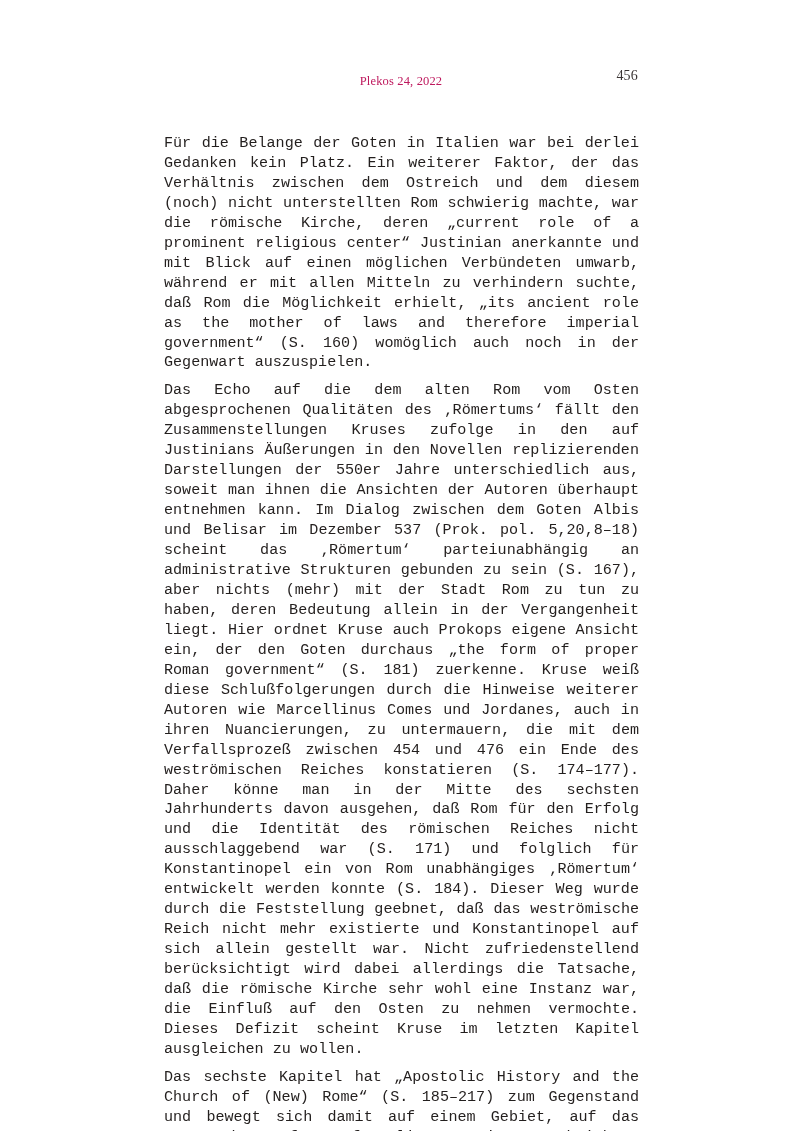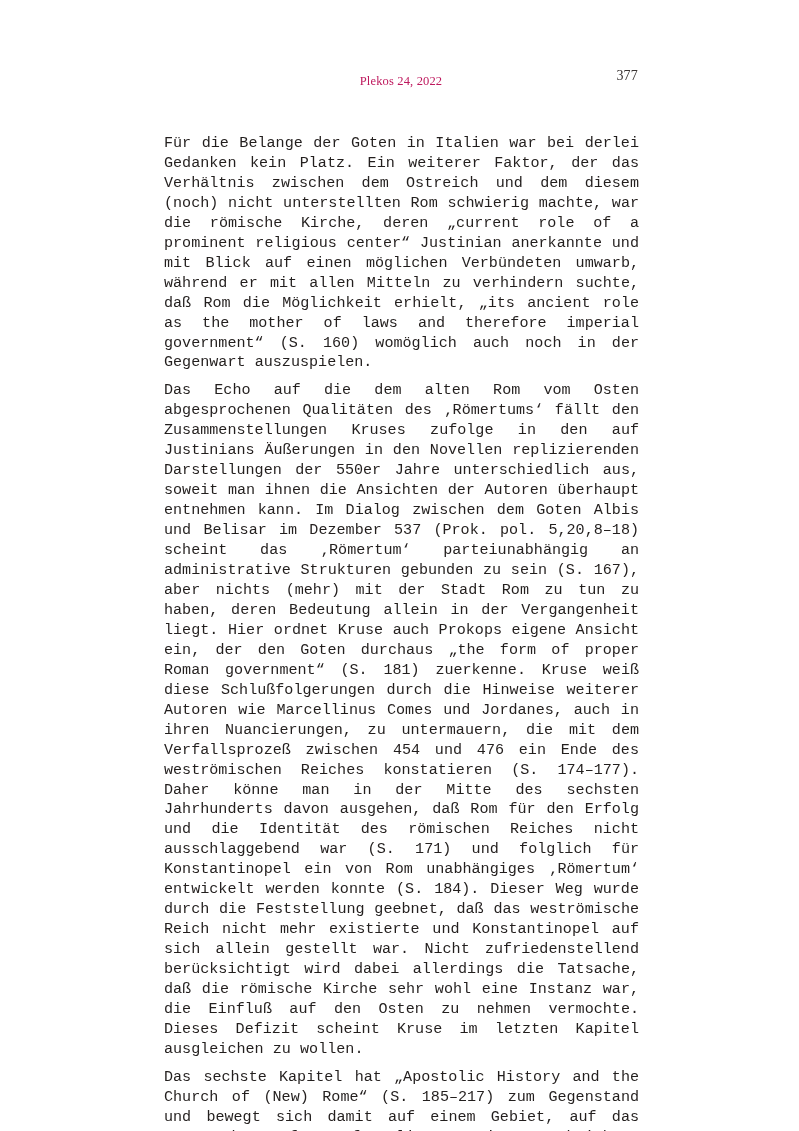--- a/index.html
+++ b/index.html
@@ -76,21 +76,21 @@
     margin-bottom: 12px;
   }
 </style>
 </head>
 <body>
 
 <div class="page">
 
   <div class="page-header">
     <div class="running-head">Plekos 24, 2022</div>
-    <div class="folio">377</div>
+    <div class="folio">456</div>
   </div>
 
   <div class="textblock">
     <p class="para">Für die Belange der Goten in Italien war bei derlei Gedanken kein Platz. Ein weiterer Faktor, der das Verhältnis zwischen dem Ostreich und dem diesem (noch) nicht unterstellten Rom schwierig machte, war die römische Kirche, deren „current role of a prominent religious center“ Justinian anerkannte und mit Blick auf einen möglichen Verbündeten umwarb, während er mit allen Mitteln zu verhindern suchte, daß Rom die Möglichkeit erhielt, „its ancient role as the mother of laws and therefore imperial government“ (S. 160) womöglich auch noch in der Gegenwart auszuspielen.</p>
     <p class="para">Das Echo auf die dem alten Rom vom Osten abgesprochenen Qualitäten des ‚Römertums‘ fällt den Zusammenstellungen Kruses zufolge in den auf Justinians Äußerungen in den Novellen replizierenden Darstellungen der 550er Jahre unterschiedlich aus, soweit man ihnen die Ansichten der Autoren überhaupt entnehmen kann. Im Dialog zwischen dem Goten Albis und Belisar im Dezember 537 (Prok. pol. 5,20,8–18) scheint das ‚Römertum‘ parteiunabhängig an administrative Strukturen gebunden zu sein (S. 167), aber nichts (mehr) mit der Stadt Rom zu tun zu haben, deren Bedeutung allein in der Vergangenheit liegt. Hier ordnet Kruse auch Prokops eigene Ansicht ein, der den Goten durchaus „the form of proper Roman government“ (S. 181) zuerkenne. Kruse weiß diese Schlußfolgerungen durch die Hinweise weiterer Autoren wie Marcellinus Comes und Jordanes, auch in ihren Nuancierungen, zu untermauern, die mit dem Verfallsprozeß zwischen 454 und 476 ein Ende des weströmischen Reiches konstatieren (S. 174–177). Daher könne man in der Mitte des sechsten Jahrhunderts davon ausgehen, daß Rom für den Erfolg und die Identität des römischen Reiches nicht ausschlaggebend war (S. 171) und folglich für Konstantinopel ein von Rom unabhängiges ‚Römertum‘ entwickelt werden konnte (S. 184). Dieser Weg wurde durch die Feststellung geebnet, daß das weströmische Reich nicht mehr existierte und Konstantinopel auf sich allein gestellt war. Nicht zufriedenstellend berücksichtigt wird dabei allerdings die Tatsache, daß die römische Kirche sehr wohl eine Instanz war, die Einfluß auf den Osten zu nehmen vermochte. Dieses Defizit scheint Kruse im letzten Kapitel ausgleichen zu wollen.</p>
     <p class="para">Das sechste Kapitel hat „Apostolic History and the Church of (New) Rome“ (S. 185–217) zum Gegenstand und bewegt sich damit auf einem Gebiet, auf das Kruse den anfangs formulierten eigenen Absichten zufolge, sich auf weltliche Aspekte römischer Erinnerungskultur im sechsten Jahrhundert zu beschränken, eigentlich gar nicht eingehen will. Er begründet diesen Abschnitt mit einer Vergleichsfolie, die er bieten möchte, indem er neben den</p>
   </div>
 
 </div>
 

